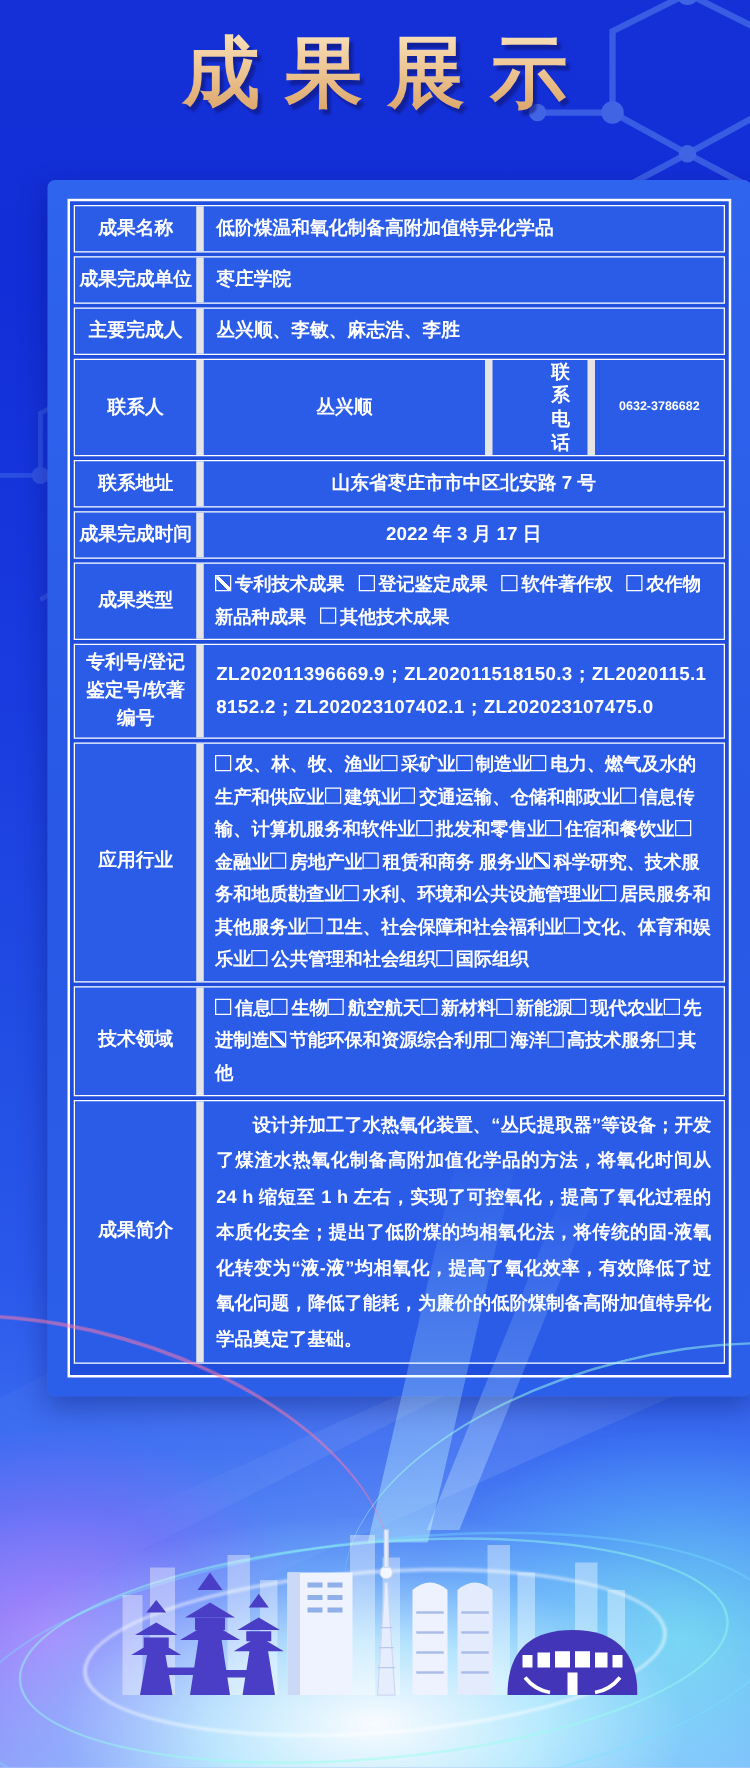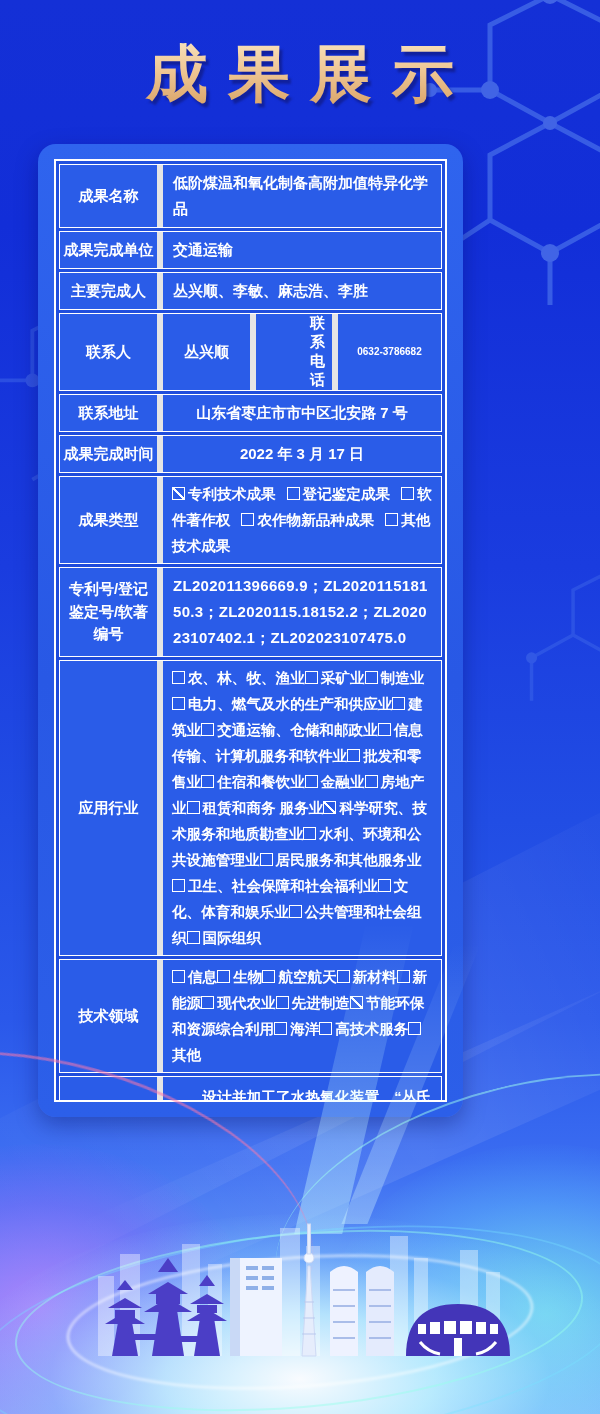--- a/index.html
+++ b/index.html
@@ -15,41 +15,41 @@
   }
 
   
   .molecule { position:absolute; opacity:.5; pointer-events:none; }
   .mol-tr { top:-15px; right:-30px; }
   .mol-l  { top:300px; left:-60px; opacity:.3; }
   .mol-r2 { top:560px; right:-70px; opacity:.25; }
 
   
   .title {
-    position:absolute; top:32px; left:0; width:600px;
+    position:absolute; top:16px; left:0; width:600px;
     text-align:center;
     font-size:62px; font-weight:900; letter-spacing:20px; padding-left:20px;
     background: linear-gradient(180deg,#fbe9c6 0%, #efc795 45%, #d59c5e 100%);
     -webkit-background-clip: text; background-clip: text;
     color: transparent;
     text-shadow: none;
     filter: drop-shadow(3px 4px 1px rgba(15,20,110,.55));
   }
 
   
   .streak { position:absolute; pointer-events:none; }
   .streak-1 { width:900px; height:160px; left:-120px; top:960px; transform:rotate(-27deg);
     background:linear-gradient(90deg,transparent,rgba(255,255,255,.09),transparent); }
   .streak-2 { width:700px; height:90px; left:60px; top:1080px; transform:rotate(-24deg);
     background:linear-gradient(90deg,transparent,rgba(255,255,255,.10),transparent); }
 
   
   .panel {
-    position:absolute; left:38px; top:144px; width:425px; height:973px;
-    border-radius:18px;
+    position:absolute; left:38px; top:144px; width:563px; height:973px;
+    border-radius:6px;
     background: linear-gradient(180deg,#2f64ee 0%, #2858e5 55%, #2c5fe9 100%);
     box-shadow: 0 8px 22px rgba(0,12,90,.35);
   }
   .table-frame {
     position:absolute; left:16px; right:16px; top:15px; bottom:15px;
     border:2px solid #fff; background:rgba(18,58,205,.45);
     padding:3px; overflow:hidden;
   }
   .row {
     display:flex; align-items:stretch;
@@ -68,21 +68,21 @@
   .value.center { justify-content:center; text-align:center; }
   .value.breakall { word-break:break-all; letter-spacing:.3px; }
   .options { display:block; padding:4px 9px; line-height:26px; font-size:14.6px; }
   .spaced .opt { margin-right:11px; }
   .opt { white-space:normal; }
   .opt-text { font-weight:700; }
   .para {
     display:block; text-indent:2em; line-height:28.5px;
     font-size:14.6px; padding:6px 10px 4px 10px; text-align:justify;
   }
-  .tel-label { flex:0 0 82px; justify-content:center; font-weight:700; font-size:15px; text-align:center;padding-left:47px; }
+  .tel-label { flex:0 0 82px; justify-content:center; font-weight:700; font-size:15px; text-align:left;padding-left:47px; }
   .contact-name { flex:1 1 0; }
   .contact-phone { flex:0 0 109px; justify-content:center; font-size:10px; }
 
   
   .cb {
     display:inline-block; width:13px; height:13px;
     border:1.5px solid #fff; margin-right:3px; vertical-align:-1px;
     position:relative; flex:none;
   }
   .cb.on { background:
@@ -171,21 +171,21 @@
 
 <div class="panel">
   <div class="table-frame">
     <div id="rows">
         <div class="row row-simple">
           <div class="cell label">成果名称</div>
           <div class="cell value">低阶煤温和氧化制备高附加值特异化学品</div>
         </div>
         <div class="row row-simple">
           <div class="cell label">成果完成单位</div>
-          <div class="cell value">交通运输</div>
+          <div class="cell value">枣庄学院</div>
         </div>
         <div class="row row-simple">
           <div class="cell label">主要完成人</div>
           <div class="cell value">丛兴顺、李敏、麻志浩、李胜</div>
         </div>
         <div class="row row-contact">
           <div class="cell label">联系人</div>
           <div class="cell value center contact-name">丛兴顺</div>
           <div class="cell tel-label">联系电话</div>
           <div class="cell value contact-phone">0632-3786682</div>

